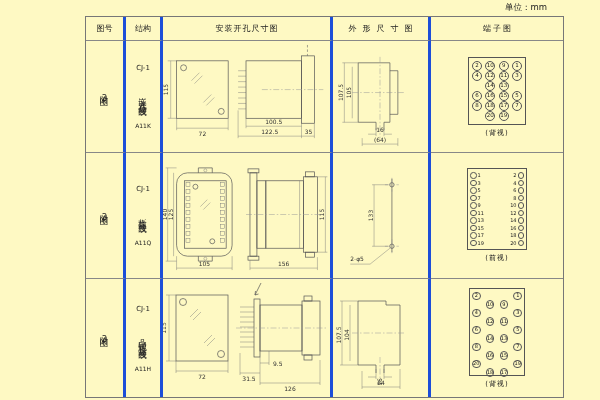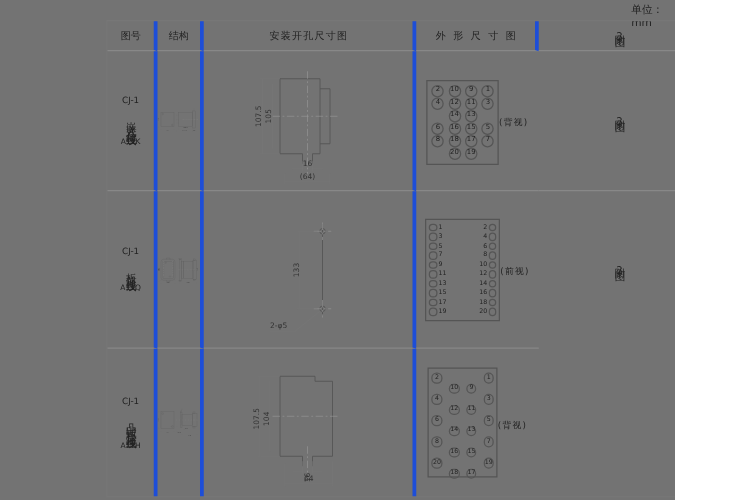--- a/index.html
+++ b/index.html
@@ -1,37 +1,37 @@
 <!DOCTYPE html>
 <html><head>
 <meta charset="utf-8">
 <style>
   html,body{margin:0;padding:0;background:#fff;}
-  #page{position:relative;width:540px;height:400px;background:#737373;
+  #page{position:relative;width:600px;height:400px;background:#fef9c3;
         font-family:"DejaVu Sans",sans-serif;color:#222;overflow:hidden;}
   #unit-label{position:absolute;left:505px;top:2px;font-size:8.5px;color:#222;}
   #reltable{position:absolute;left:85px;top:16px;width:477px;height:380px;
             border:1px solid #777;display:grid;
             grid-template-columns:40px 37px 170px 98px 132px;
             grid-template-rows:24px 112px 126px 118px;box-sizing:content-box;}
   .cell{border-right:3px solid #1d4ed8;border-bottom:1px solid #888;
         display:flex;align-items:center;justify-content:center;
         box-sizing:border-box;overflow:hidden;}
   .cell.lastcol{border-right:none;}
   .cell.lastrow{border-bottom:none;}
   .hd{font-size:8px;color:#222;}
   .sp6{letter-spacing:6px;padding-left:6px;}
   .sp2{letter-spacing:2px;padding-left:2px;}
   .sp1{letter-spacing:1px;padding-left:1px;}
   .vtext{writing-mode:vertical-rl;text-orientation:upright;font-size:8.5px;
          letter-spacing:2px;color:#222;}
-  .structcell{flex-direction:column;gap:7px;}
+  .structcell{flex-direction:column;gap:19px;}
   .model{font-size:7px;}
   .code{font-size:6px;}
-  .diagram{}
+  .diagram{flex-direction:column;}
   svg{display:block;}
   .ln{stroke:#555;stroke-width:0.7;fill:none;}
   .thin{stroke:#777;stroke-width:0.45;fill:none;}
   .cl{stroke:#999;stroke-width:0.5;fill:none;stroke-dasharray:6 2 1.5 2;}
   .dsh{stroke:#666;stroke-width:0.6;fill:none;stroke-dasharray:2.5 2;}
   .dim{font-size:6px;fill:#333;text-anchor:middle;}
   .dim.ts{text-anchor:start;}
   .tbox{border:1px solid #555;display:flex;flex-direction:column;
         justify-content:space-between;box-sizing:border-box;}
   .trow{display:flex;justify-content:space-between;align-items:center;}
@@ -53,20 +53,21 @@
 
 <div id="page">
   <div id="unit-label">单位：mm</div>
 
   <div id="reltable">
 
     <div class="cell hd">图号</div>
     <div class="cell hd">结构</div>
     <div class="cell hd sp1">安装开孔尺寸图</div>
     <div class="cell hd sp6">外形尺寸图</div>
+    <div class="cell hd sp2 lastcol">端子图</div>
 
     <div class="cell">
       <span class="vtext">附图3</span>
     </div>
     <div class="cell structcell">
       <span class="model">CJ-1</span>
       <span class="vtext">嵌入式后接线</span>
       <span class="code">A11K</span>
     </div>
 

